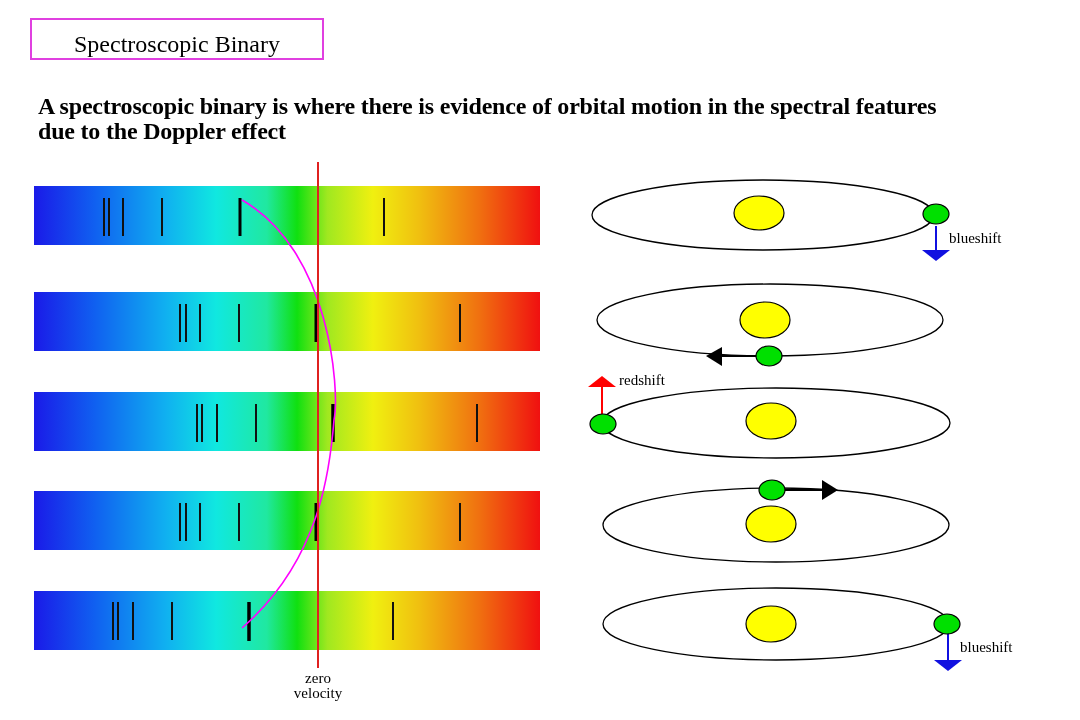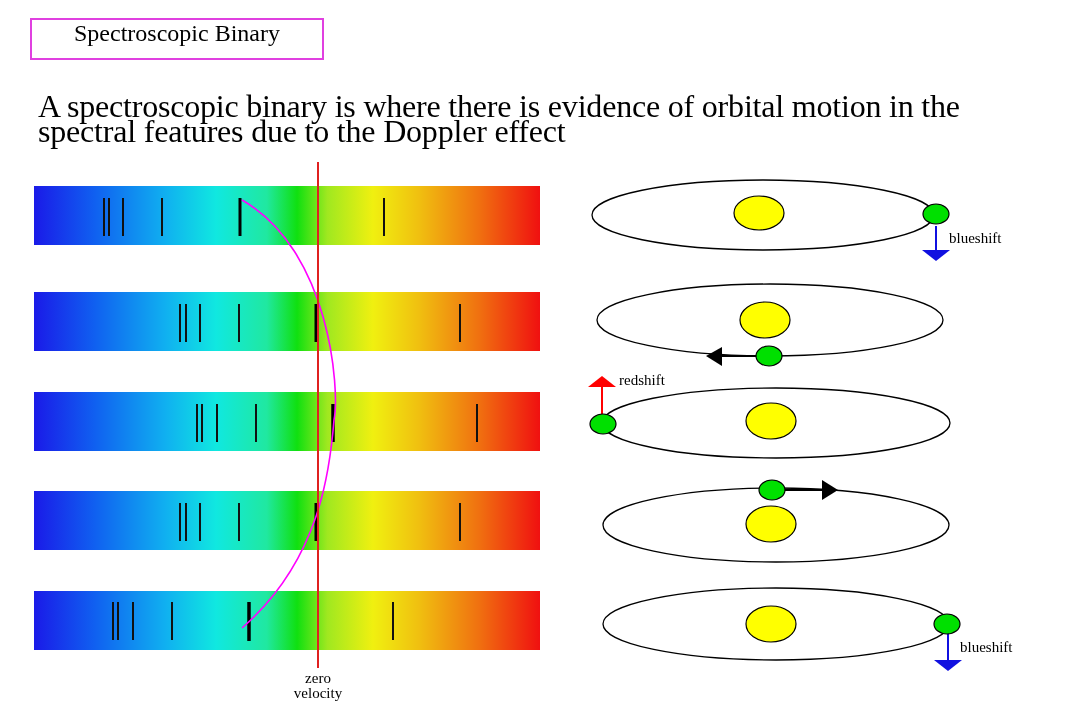--- a/index.html
+++ b/index.html
@@ -1,18 +1,18 @@
 <!DOCTYPE html>
 <html><head>
 <meta charset="utf-8">
 <style>
   html, body { margin:0; padding:0; background:#fff; }
   body { width:1080px; height:720px; position:relative; overflow:hidden; font-family:"Liberation Serif", "DejaVu Serif", serif; color:#000; }
-  .title-box { position:absolute; left:30px; top:18px; width:294px; height:42px; border:2px solid #e040e0; box-sizing:border-box; display:flex; align-items:flex-start; justify-content:center; font-size:24px; }
-  .subtitle { position:absolute; left:38px; top:94px; width:940px; font-size:32px; font-weight:normal; line-height:25px; letter-spacing:-0.2px; }
+  .title-box { position:absolute; left:30px; top:18px; width:294px; height:42px; border:2px solid #e040e0; box-sizing:border-box; display:flex; align-items:flex-end; justify-content:center; font-size:24px; }
+  .subtitle { position:absolute; left:38px; top:94px; width:940px; font-size:24px; font-weight:bold; line-height:25px; letter-spacing:-0.2px; }
   svg.diagram { position:absolute; left:0; top:0; }
   .lbl { font-family:"Liberation Serif", serif; font-size:15px; fill:#000; }
 </style>
 </head>
 <body>
 
 <div class="title-box">
   <span>Spectroscopic Binary</span>
 </div>
 <div class="subtitle">A spectroscopic binary is where there is evidence of orbital motion in the spectral features due to the Doppler effect</div>

